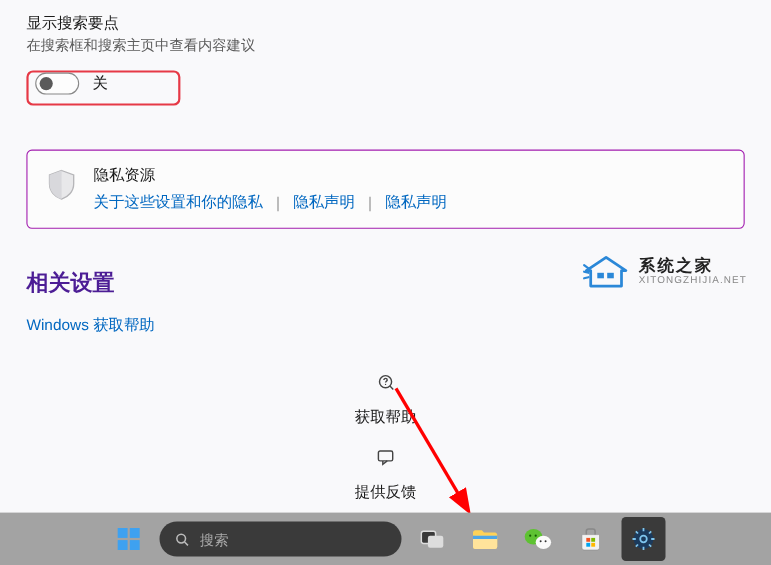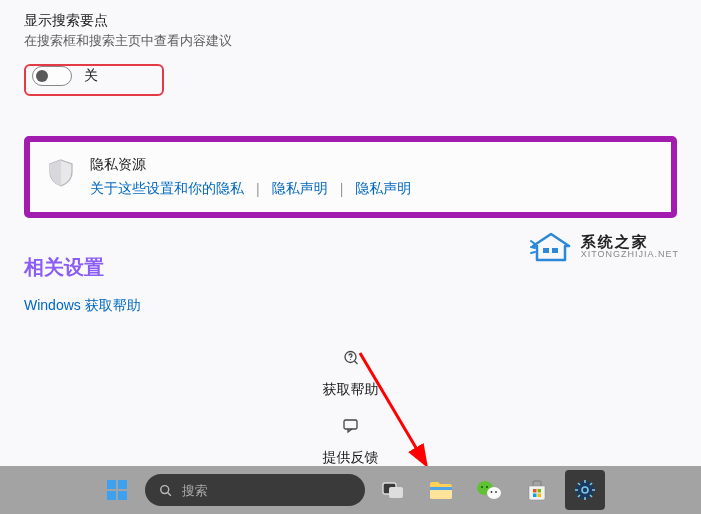--- a/index.html
+++ b/index.html
@@ -55,21 +55,21 @@
       width: 12px;
       height: 12px;
       background: #5a5a5a;
       border-radius: 50%;
     }
     .toggle-label {
       font-size: 14px;
       color: #1a1a1a;
     }
     .privacy-card {
-      border: 6px solid #a21caf;
+      border: 1px solid #a21caf;
       border-radius: 5px;
       background: #fcfcfc;
       padding: 14px 18px;
       display: flex;
       gap: 16px;
       align-items: flex-start;
       margin-bottom: 36px;
     }
     .shield-icon {
       flex-shrink: 0;
@@ -113,21 +113,21 @@
       letter-spacing: 2px;
     }
     .watermark-en {
       font-size: 9px;
       color: #888;
       letter-spacing: 1px;
     }
     .section-header {
       font-size: 20px;
       font-weight: 600;
-      color: #8b5cf6;
+      color: #4c1d95;
       margin-bottom: 16px;
     }
     .link-item {
       font-size: 14px;
       color: #0067c0;
       cursor: pointer;
       margin-bottom: 34px;
       display: inline-block;
     }
     .help-row {

